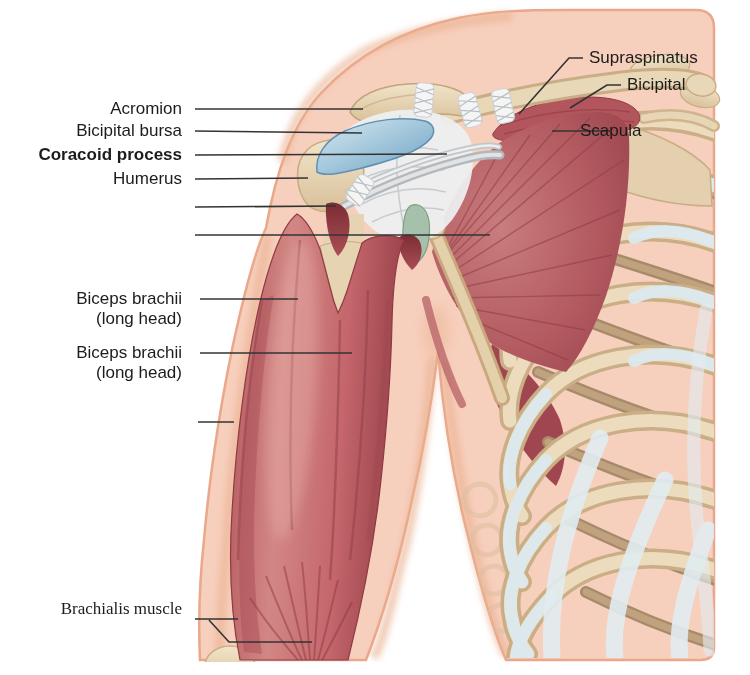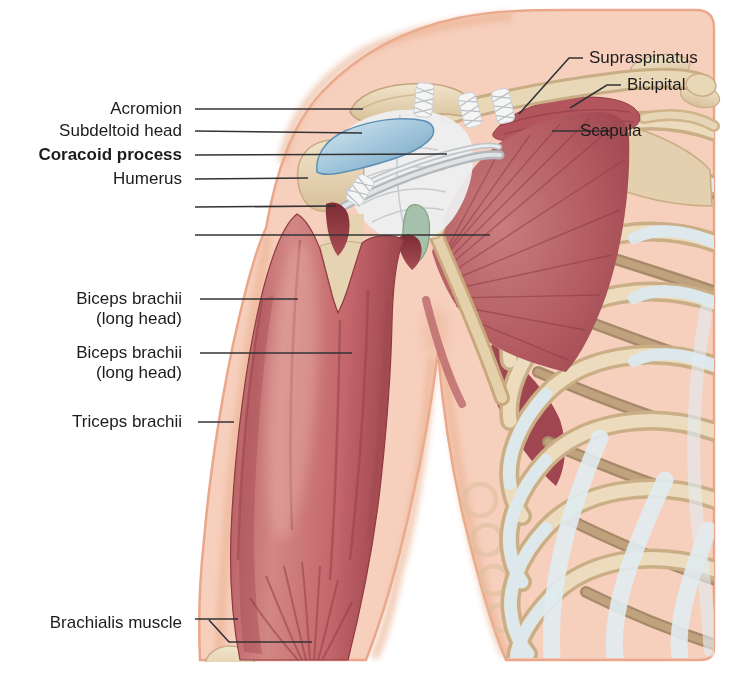--- a/index.html
+++ b/index.html
@@ -12,21 +12,21 @@
   
   #lbl-acromion   {top:99px;  right:568px;}
   #lbl-bursa      {top:121px; right:568px;}
   #lbl-coracoid   {top:145px; right:568px;font-weight:bold;}
   #lbl-humerus    {top:169px; right:568px;margin-left:12px;}
   #lbl-bicipital  {top:197px; right:568px;}
   #lbl-subscap    {top:225px; right:568px;}
   #lbl-biceps1    {top:289px; right:568px;}
   #lbl-biceps2    {top:343px; right:568px;}
   #lbl-triceps    {top:412px; right:568px;}
-  #lbl-brachialis {top:613px; right:568px;}
+  #lbl-brachialis {top:599px; right:568px;font-family:Liberation Serif, serif;}
   
   #lbl-supraspinatus{top:48px; left:589px;}
   #lbl-clavicle     {top:75px; left:627px;}
   #lbl-scapula      {top:121px;left:580px;}
 </style>
 </head>
 <body>
 
 <div id="canvas">
 
@@ -309,26 +309,25 @@
       <path d="M 195,619 H 238 M 209,620 L 229,642 H 312"></path>
       <path d="M 583,58 H 569 L 519,114"></path>
       <path d="M 621,85 H 607 L 570,108"></path>
       <path d="M 610,131 H 552"></path>
     </g>
 
   </g>
 </svg>
 
 <div class="lbl left" id="lbl-acromion">Acromion</div>
-<div class="lbl left" id="lbl-bursa">Subdeltoid head</div>
+<div class="lbl left" id="lbl-bursa">Bicipital bursa</div>
 <div class="lbl left" id="lbl-coracoid">Coracoid process</div>
 <div class="lbl left" id="lbl-humerus">Humerus</div>
 <div class="lbl left" id="lbl-biceps1">Biceps brachii
 (long head)</div>
 <div class="lbl left" id="lbl-biceps2">Biceps brachii
 (long head)</div>
-<div class="lbl left" id="lbl-triceps">Triceps brachii</div>
 <div class="lbl left" id="lbl-brachialis">Brachialis muscle</div>
 <div class="lbl right" id="lbl-supraspinatus">Supraspinatus</div>
 <div class="lbl right" id="lbl-clavicle">Bicipital</div>
 <div class="lbl right" id="lbl-scapula">Scapula</div>
 
 </div>
 
 </body></html>

